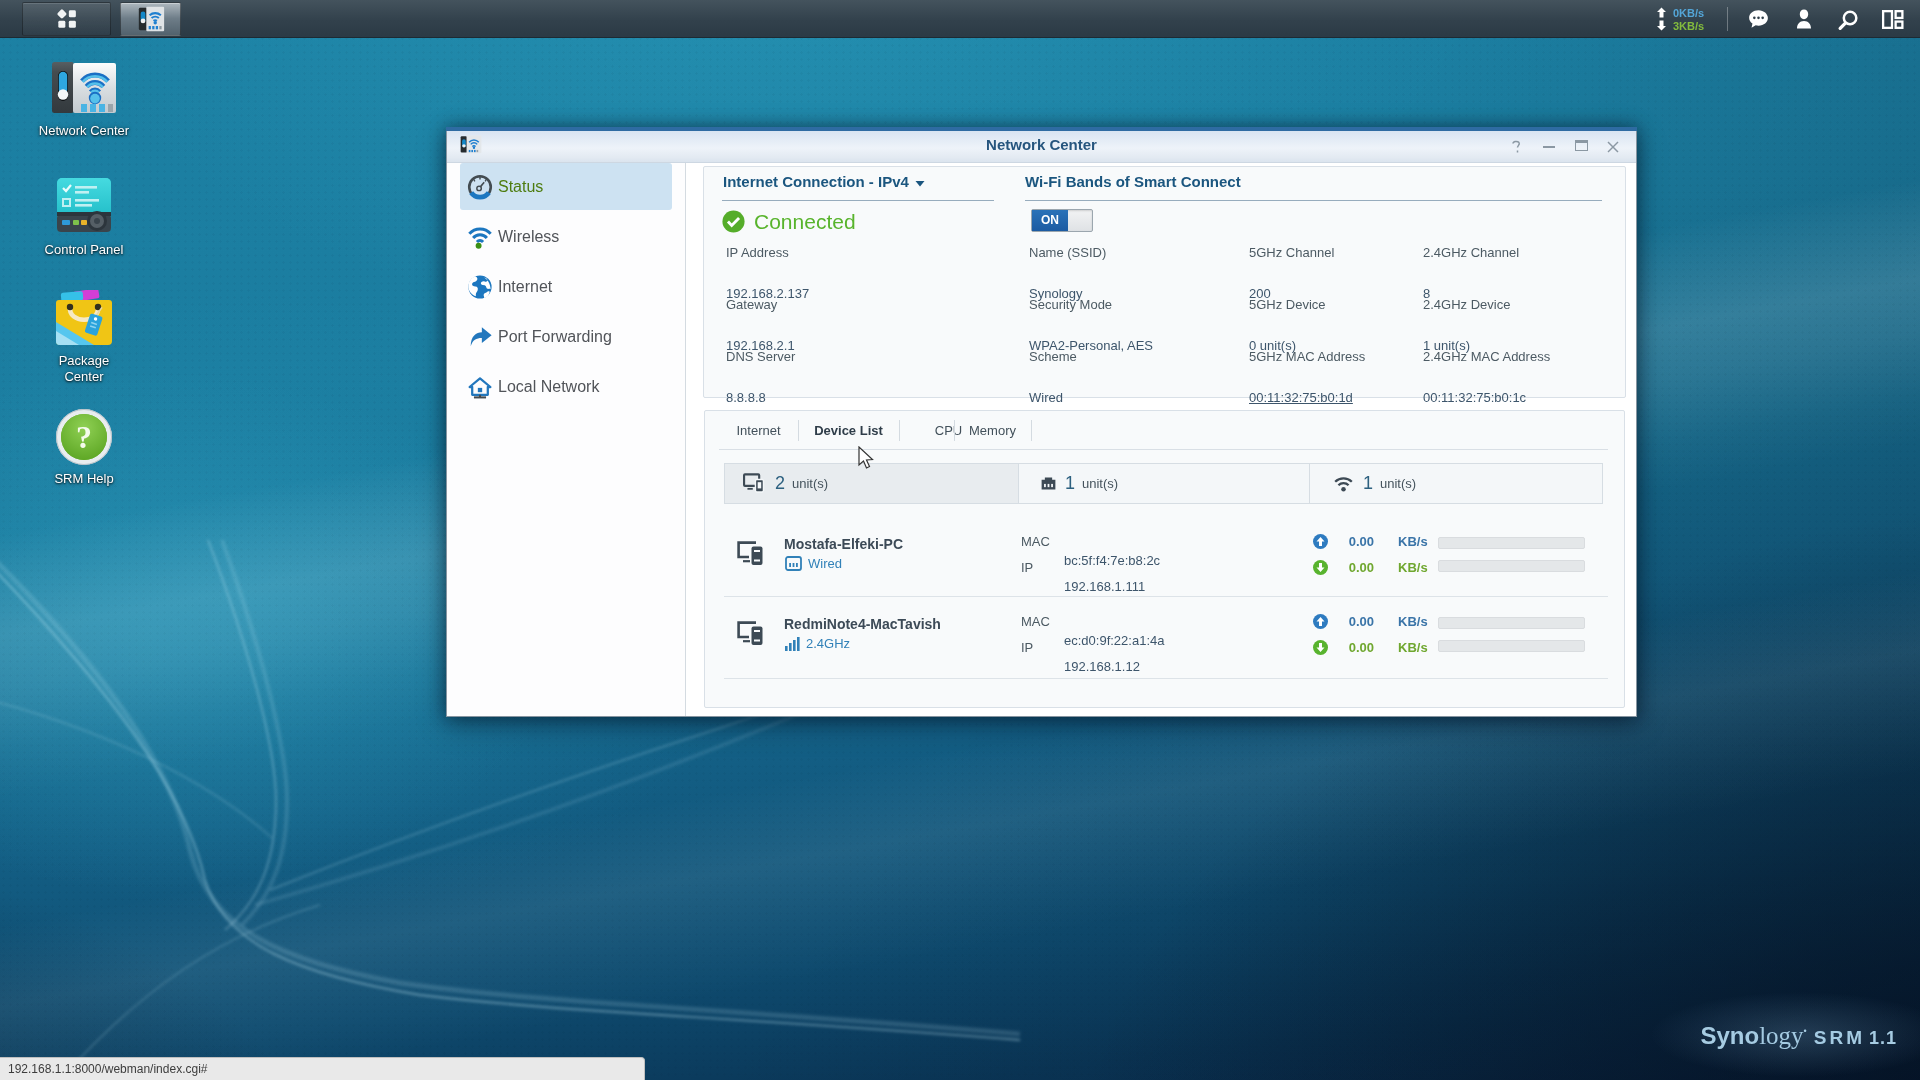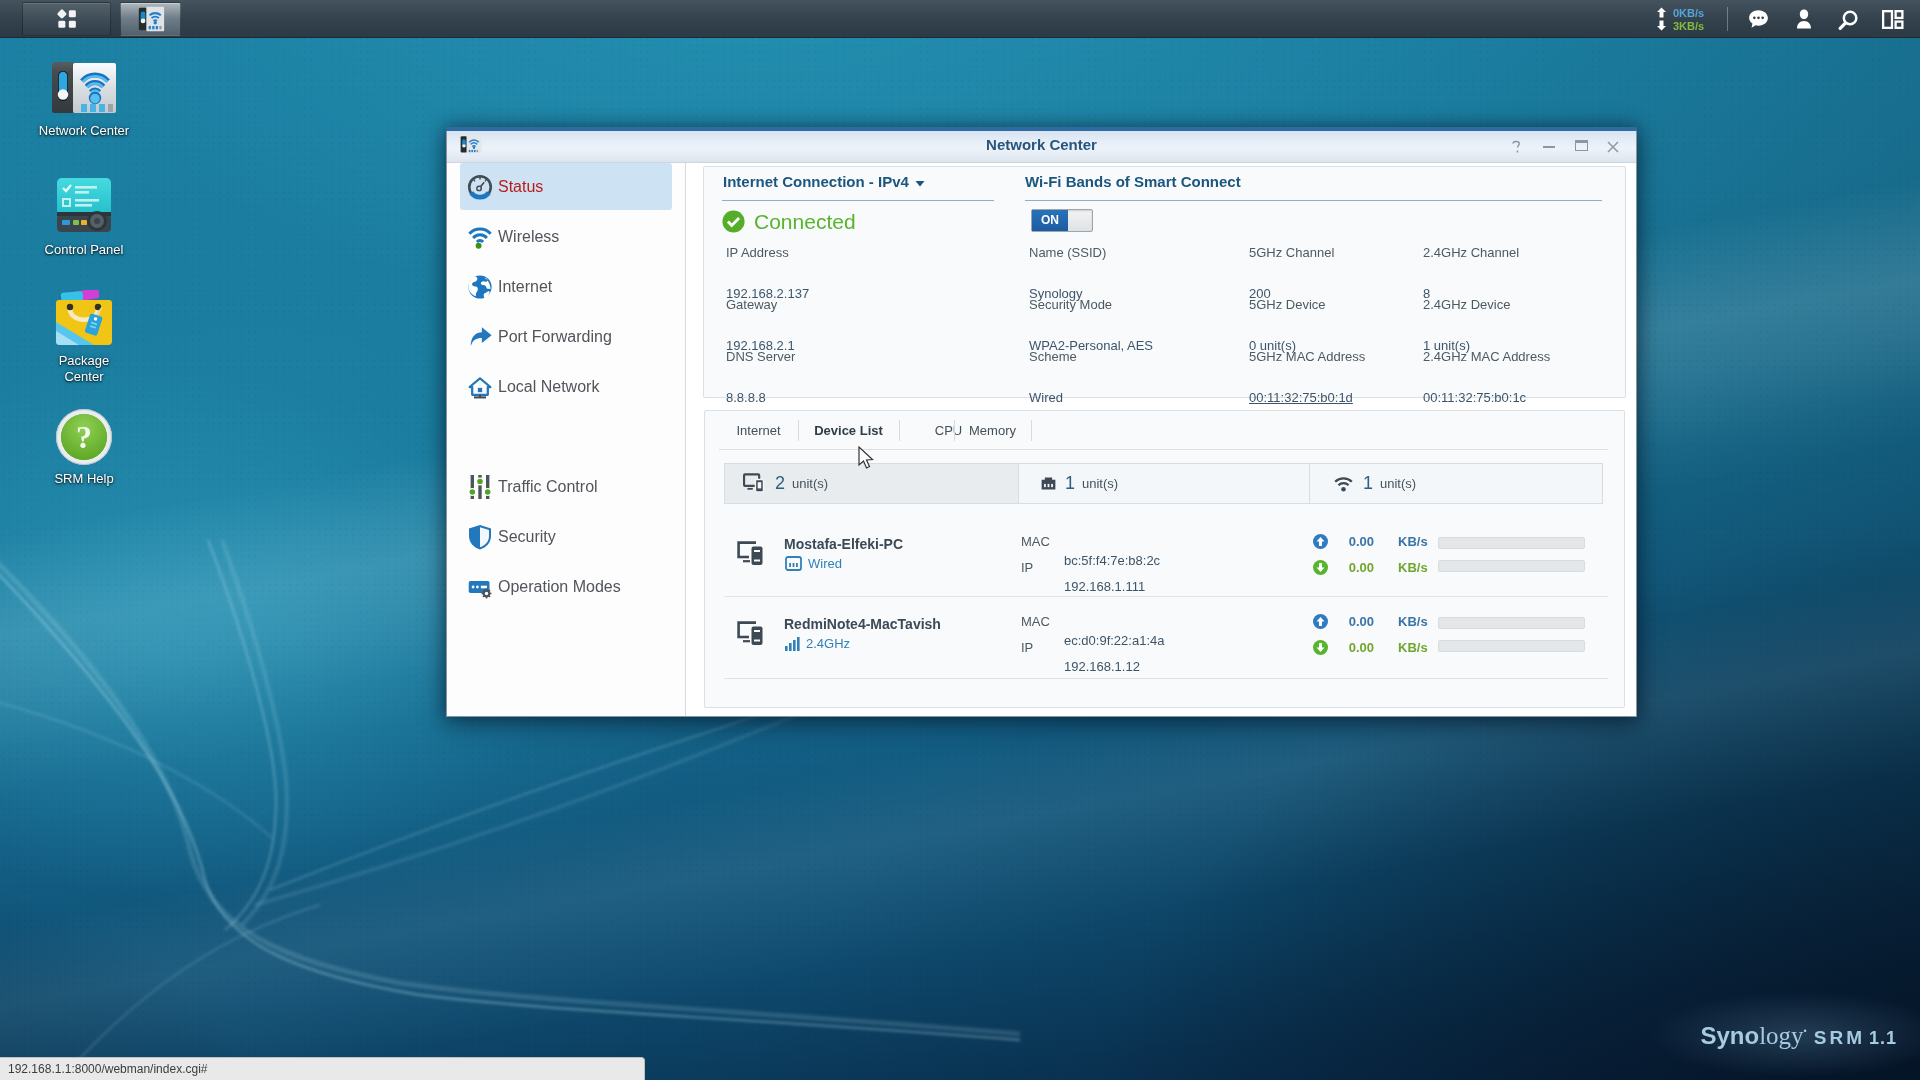--- a/index.html
+++ b/index.html
@@ -65,21 +65,21 @@
 #title { position:absolute; width:100%; text-align:center; top:5px; font-size:15px; font-weight:bold; color:#26557e; }
 #wicon { position:absolute; left:12px; top:3px; }
 .winbtn { position:absolute; top:9px; color:#7b8893; }
 
 #sidebar { position:absolute; left:0; top:36px; width:238px; height:553px; background:#fdfdfe; }
 #side-sep { position:absolute; left:238px; top:36px; width:1px; height:553px; background:#d4dbe1; }
 .mi { position:absolute; left:13px; width:212px; height:47px; display:flex; align-items:center; }
 .mi .ic { width:26px; height:28px; margin-left:7px; display:flex; align-items:center; justify-content:center; flex:none; }
 .mi .tx { margin-left:5px; font-size:16px; color:#515459; white-space:nowrap; }
 .mi.sel { background:#cde2f2; border-radius:3px; }
-.mi.sel .tx { color:#b91c1c; }
+.mi.sel .tx { color:#4d7c0f; }
 
 .cbox { position:absolute; background:#f8fafb; border:1px solid #d9e0e7; border-radius:2px; }
 #box1 { left:256px; top:39px; width:923px; height:232px; }
 #box2 { left:257px; top:283px; width:921px; height:298px; }
 .htitle { position:absolute; font-size:15px; font-weight:bold; color:#1b567f; white-space:nowrap; }
 .hr { position:absolute; height:1px; background:#97acbd; }
 .lab { position:absolute; font-size:13px; color:#4c5a63; white-space:nowrap; }
 .val { position:absolute; font-size:13px; color:#3d556b; white-space:nowrap;margin-top:19px; }
 
 #toggle { position:absolute; left:327px; top:42px; width:62px; height:23px; border:1px solid #9ba6ae; border-radius:2px;
@@ -420,64 +420,20 @@
     <div class="ic">
       <svg width="30" height="28" viewBox="0 0 30 28">
         <path d="M15 4 L27 14 H24 V23 H6 V14 H3 Z" fill="none" stroke="#2277bd" stroke-width="2.6" stroke-linejoin="round"></path>
         <rect x="12.5" y="15" width="5" height="5" fill="#2277bd"></rect>
         <line x1="15" y1="23" x2="15" y2="26" stroke="#444b50" stroke-width="2.4"></line>
         <line x1="8" y1="26" x2="22" y2="26" stroke="#444b50" stroke-width="2.4"></line>
       </svg>
     </div>
     <div class="tx">Local Network</div>
   </div>
-  <div class="mi" style="top:336px;">
-    <div class="ic">
-      <svg width="26" height="28" viewBox="0 0 26 28">
-        <rect x="3.6" y="2" width="3.4" height="24" fill="#4c555b"></rect>
-        <rect x="11.3" y="2" width="3.4" height="24" fill="#4c555b"></rect>
-        <rect x="19" y="2" width="3.4" height="24" fill="#4c555b"></rect>
-        <circle cx="5.3" cy="19" r="3.4" fill="#51a427" stroke="#fff" stroke-width="1.2"></circle>
-        <circle cx="13" cy="8.5" r="3.4" fill="#51a427" stroke="#fff" stroke-width="1.2"></circle>
-        <circle cx="20.7" cy="19" r="3.4" fill="#51a427" stroke="#fff" stroke-width="1.2"></circle>
-      </svg>
-    </div>
-    <div class="tx">Traffic Control</div>
-  </div>
-  <div class="mi" style="top:386px;">
-    <div class="ic">
-      <svg width="26" height="28" viewBox="0 0 26 28">
-        <path d="M13 2 L24 5.5 V13 c0 6.5 -4.5 11.5 -11 13.5 C6.5 24.5 2 19.5 2 13 V5.5 Z" fill="#2277bd"></path>
-        <path d="M13 4.2 L22 7 v6 c0 5.3 -3.6 9.5 -9 11.3 Z" fill="#fff" opacity="0.95"></path>
-        <path d="M13 4.2 L22 7 v6 c0 5.3 -3.6 9.5 -9 11.3 V14 h-8.8 C4.1 13.7 4 13.3 4 13 Z" fill="#2277bd" opacity="0"></path>
-      </svg>
-    </div>
-    <div class="tx">Security</div>
-  </div>
-  <div class="mi" style="top:436px;">
-    <div class="ic">
-      <svg width="30" height="28" viewBox="0 0 30 28">
-        <rect x="2" y="7" width="24" height="14" rx="2" fill="#2277bd"></rect>
-        <circle cx="7" cy="14" r="1.6" fill="#fff"></circle>
-          <circle cx="12" cy="14" r="1.6" fill="#fff"></circle>
-        <rect x="16" y="12.5" width="7" height="3" fill="#fff"></rect>
-        <g fill="#49525a">
-            <circle cx="22.5" cy="21.5" r="4.2"></circle>
-            <g stroke="#49525a" stroke-width="2">
-              <line x1="22.5" y1="15.8" x2="22.5" y2="27.2"></line>
-              <line x1="16.8" y1="21.5" x2="28.2" y2="21.5"></line>
-              <line x1="18.5" y1="17.5" x2="26.5" y2="25.5"></line>
-              <line x1="26.5" y1="17.5" x2="18.5" y2="25.5"></line>
-            </g>
-          </g>
-        <circle cx="22.5" cy="21.5" r="2" fill="#fff"></circle>
-      </svg>
-    </div>
-    <div class="tx">Operation Modes</div>
-  </div>
 
   <div id="box1" class="cbox">
     <div class="htitle" style="left:19px;top:6px;">Internet Connection - IPv4
       <svg width="10" height="7" viewBox="0 0 10 7" style="margin-left:2px;">
           <path d="M0.5 1 L9.5 1 L5 6.5 Z" fill="#1b567f"></path>
         </svg>
     </div>
     <div class="hr" style="left:18px;top:33px;width:272px;"></div>
     <svg style="position:absolute;left:18px;top:43px;" width="23" height="23" viewBox="0 0 27 27">
       <circle cx="13.5" cy="13.5" r="13" fill="#55ad2a"></circle>

